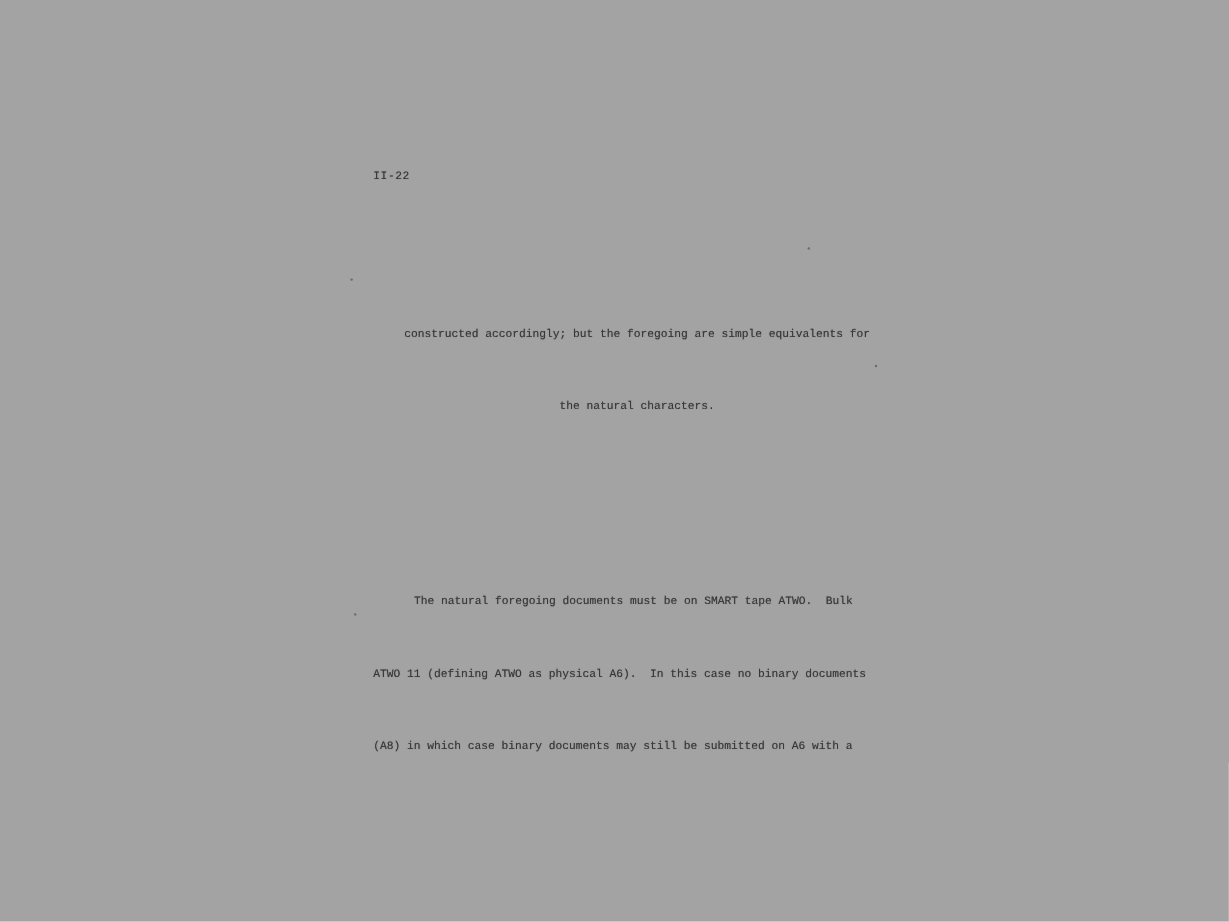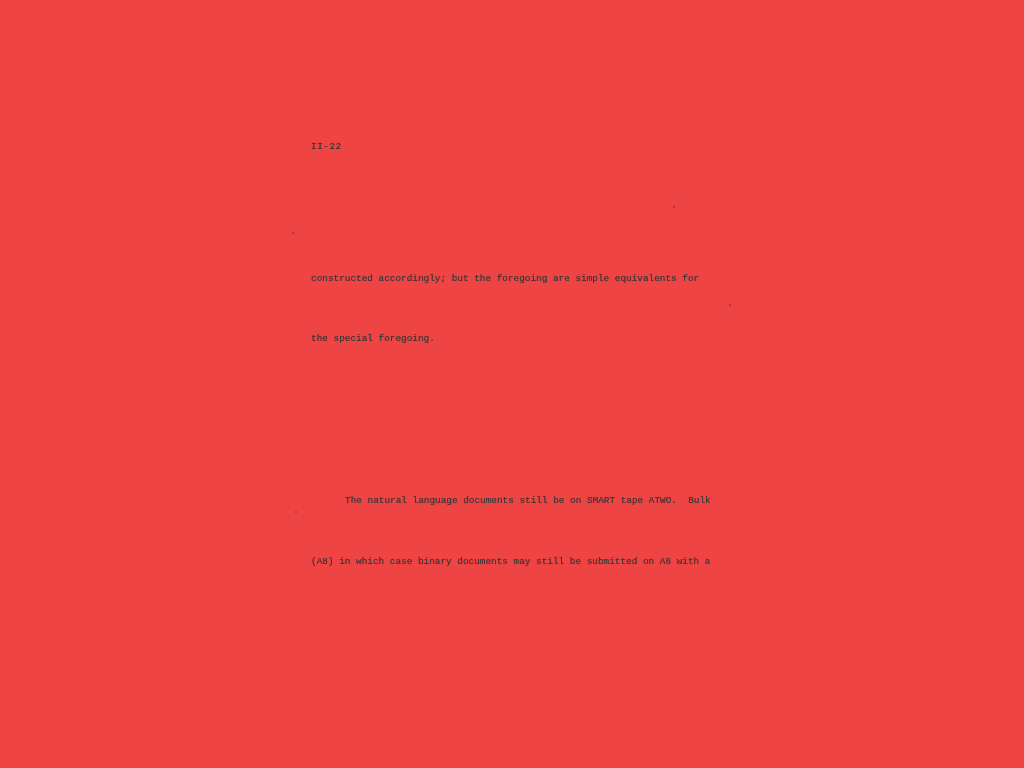--- a/index.html
+++ b/index.html
@@ -7,40 +7,40 @@
     padding: 0;
     width: 1024px;
     height: 768px;
     background: #ffffff;
     overflow: hidden;
   }
   .scan-page {
     position: absolute;
     left: 0; top: 0;
     width: 1024px; height: 768px;
-    background: #ef4444;
+    background: #a3a3a3;
   }
   .typewritten {
     position: absolute;
     left: 311px;
     top: 76px;
     width: 440px;
     font-family: "Liberation Mono", "DejaVu Sans Mono", monospace;
     font-size: 9.4px;
     line-height: 20.2px;
     color: #383838;
     white-space: pre;
     filter: blur(0.32px);
     text-shadow: 0 0 0.7px rgba(45,45,45,0.55);
   }
   .pagenum {
     letter-spacing: 0.5px;
   }
   .para { margin: 0; }
-  .para-first { margin-top: 11px; }
+  .para-first { margin-top: 11px; text-align: center; }
   .line { height: 20.2px; }
   .ind { padding-left: 34px; }
   .speck {
     position: absolute;
     background: rgba(60,60,60,0.55);
     border-radius: 50%;
   }
   .s1 { left: 292px; top: 232px; width: 2px; height: 2px; }
   .s2 { left: 295px; top: 511px; width: 2px; height: 2px; }
   .s3 { left: 673px; top: 206px; width: 2px; height: 2px; }
@@ -50,25 +50,26 @@
 <body>
 
 <div class="scan-page">
 
   <div class="typewritten">
 
     <div class="line pagenum">II-22</div>
 
     <div class="para para-first">
       <div class="line">constructed accordingly; but the foregoing are simple equivalents for</div>
-      <div class="line">the special foregoing.</div>
+      <div class="line">the natural characters.</div>
     </div>
 
     <div class="para">
-      <div class="line ind">The natural language documents still be on SMART tape ATWO.  Bulk</div>
+      <div class="line ind">The natural foregoing documents must be on SMART tape ATWO.  Bulk</div>
+      <div class="line">ATWO 11 (defining ATWO as physical A6).  In this case no binary documents</div>
       <div class="line">(A8) in which case binary documents may still be submitted on A6 with a</div>
       
       
     </div>
 
     
 
     
 
     

